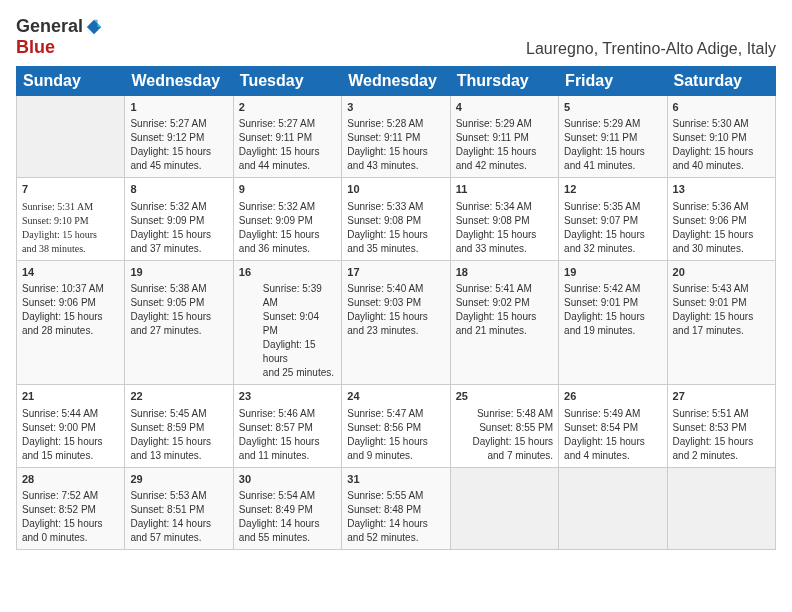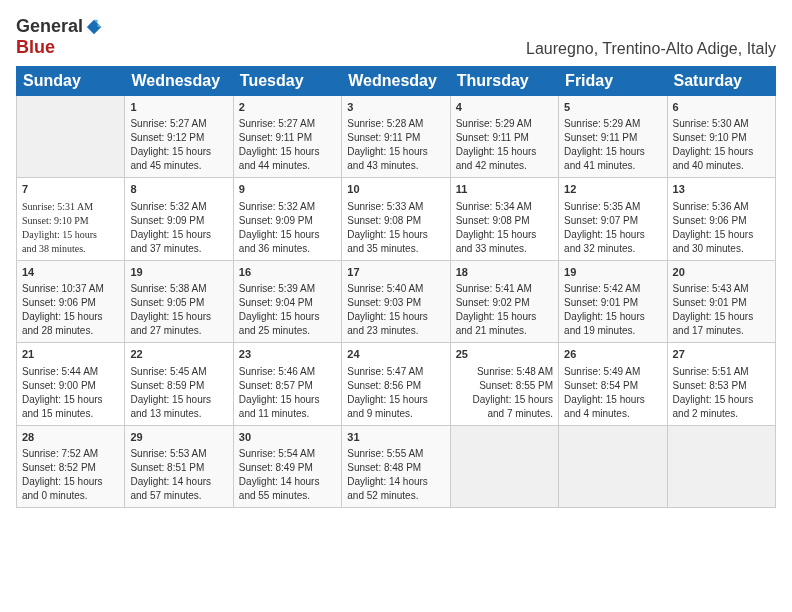--- a/index.html
+++ b/index.html
@@ -237,21 +237,21 @@
         </td>
         <td>
           <span class="day-number">19</span>
           <div class="day-info" style="white-space: pre-line;">Sunrise: 5:38 AM
 Sunset: 9:05 PM
 Daylight: 15 hours
 and 27 minutes.</div>
         </td>
         <td>
           <span class="day-number">16</span>
-          <div class="day-info" style="white-space: pre-line;">Sunrise: 5:39 AM
+          <div class="day-info" style="white-space: pre-line; margin-left: 24px;">Sunrise: 5:39 AM
 Sunset: 9:04 PM
 Daylight: 15 hours
 and 25 minutes.</div>
         </td>
         <td>
           <span class="day-number">17</span>
           <div class="day-info" style="white-space: pre-line;">Sunrise: 5:40 AM
 Sunset: 9:03 PM
 Daylight: 15 hours
 and 23 minutes.</div>

